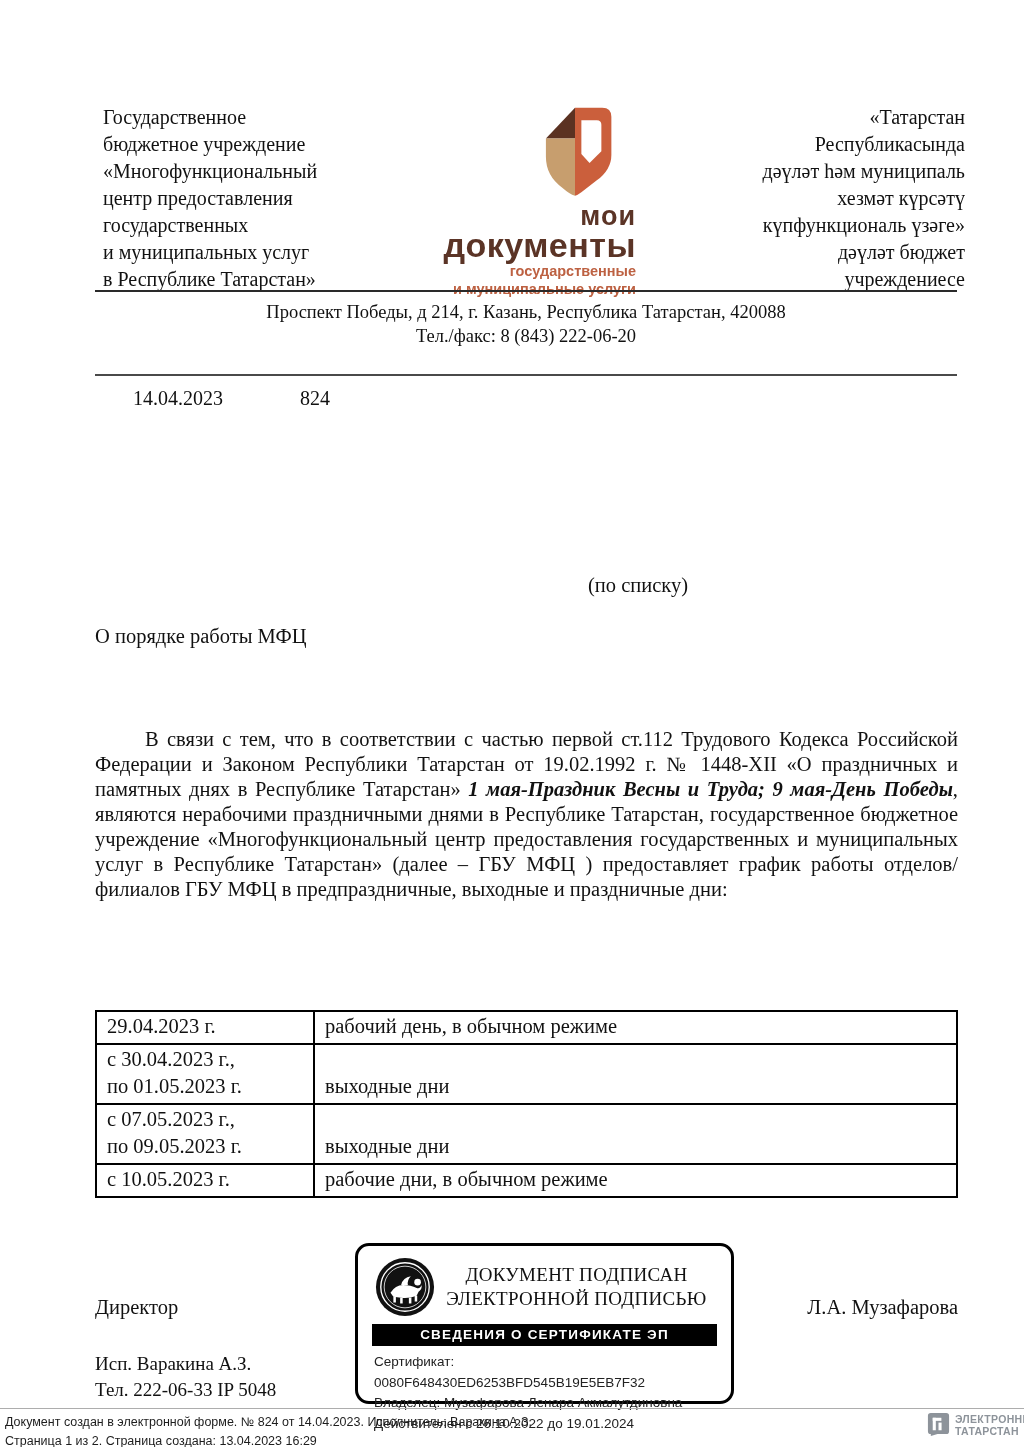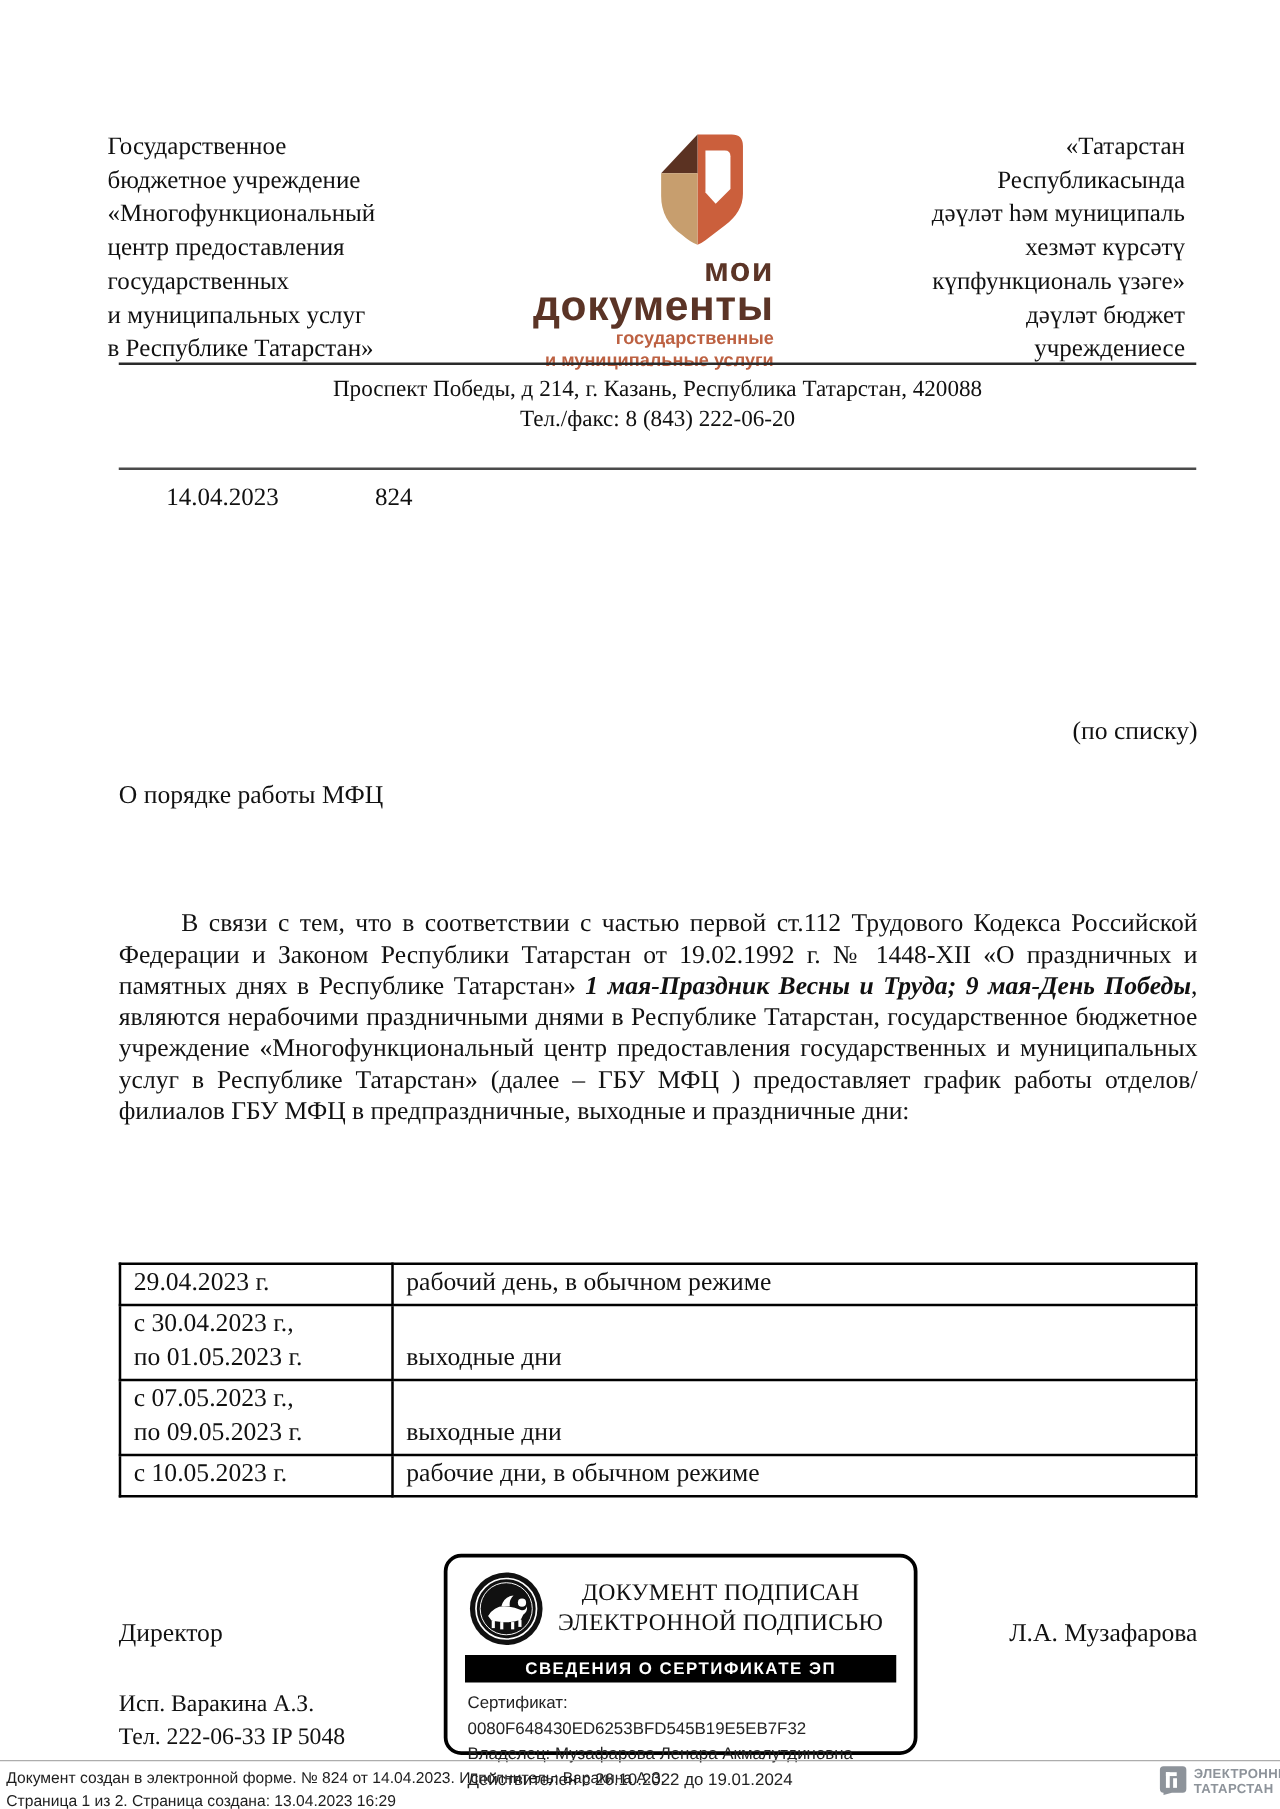--- a/index.html
+++ b/index.html
@@ -1,38 +1,38 @@
 <!DOCTYPE html>
 <html lang="ru"><head>
 <meta charset="utf-8">
 <style>
   * { margin:0; padding:0; box-sizing:border-box; }
   body { background:#ffffff; font-family:"Liberation Serif", serif; color:#111; }
   .page { position:relative; width:1024px; height:1447px; background:#fff; overflow:hidden; }
 
   
-  .header { position:absolute; top:104px; left:86px; width:862px; display:flex; }
+  .header { position:absolute; top:104px; left:103px; width:862px; display:flex; }
   .org-ru { width:275px; font-size:20px; line-height:27px; white-space:pre-line; }
   .org-tat { margin-left:auto; width:262px; text-align:right; font-size:20px; line-height:27px; white-space:pre-line; }
   .logo { width:255px; margin-left:25px; display:flex; flex-direction:column; align-items:flex-end; padding-right:22px; }
   .logo-shield { width:96px; height:100px; margin-right:13px; }
   .logo-moi { font-family:"Liberation Sans", sans-serif; font-weight:bold; font-size:27px; letter-spacing:1px; color:#5b3426; line-height:24px; }
   .logo-doc { font-family:"Liberation Sans", sans-serif; font-weight:bold; font-size:34px; letter-spacing:0.5px; color:#5b3426; line-height:34px; }
   .logo-sub1, .logo-sub2 { font-family:"Liberation Sans", sans-serif; font-size:14.5px; font-weight:bold; color:#bd6142; line-height:18px; }
 
   .rule { position:absolute; left:95px; width:862px; height:2px; background:#2a2a2a; }
   .rule-1 { top:290px; }
   .rule-2 { top:374px; background:#4a4a4a; }
   .address { position:absolute; top:301px; left:95px; width:862px; text-align:center; font-size:18.5px; line-height:23.5px; }
 
   
   .doc-date { position:absolute; top:387px; left:133px; font-size:20px; }
   .doc-number { position:absolute; top:387px; left:300px; font-size:20px; }
   .recipient { position:absolute; top:401px; left:588px; width:370px; text-align:center; font-size:20.5px; line-height:27.6px; white-space:pre-line; }
-  .recipient-note { position:absolute; top:574px; left:588px; width:370px; text-align:right; font-size:20.5px; }
+  .recipient-note { position:absolute; top:574px; left:588px; width:370px; text-align:left; font-size:20.5px; }
 
   .subject { position:absolute; top:625px; left:95px; font-size:20.5px; }
 
   
   .body-par { position:absolute; top:727px; left:95px; width:863px; font-size:20.5px; line-height:25px; text-align:justify; text-indent:50px; }
   .bi { font-weight:bold; font-style:italic; }
 
   
   .sched { position:absolute; top:1010px; left:95px; width:863px; border-collapse:collapse; font-size:20.5px; }
   .sched td { border:2px solid #000; padding:1px 10px 3px 10px; line-height:27px; }

